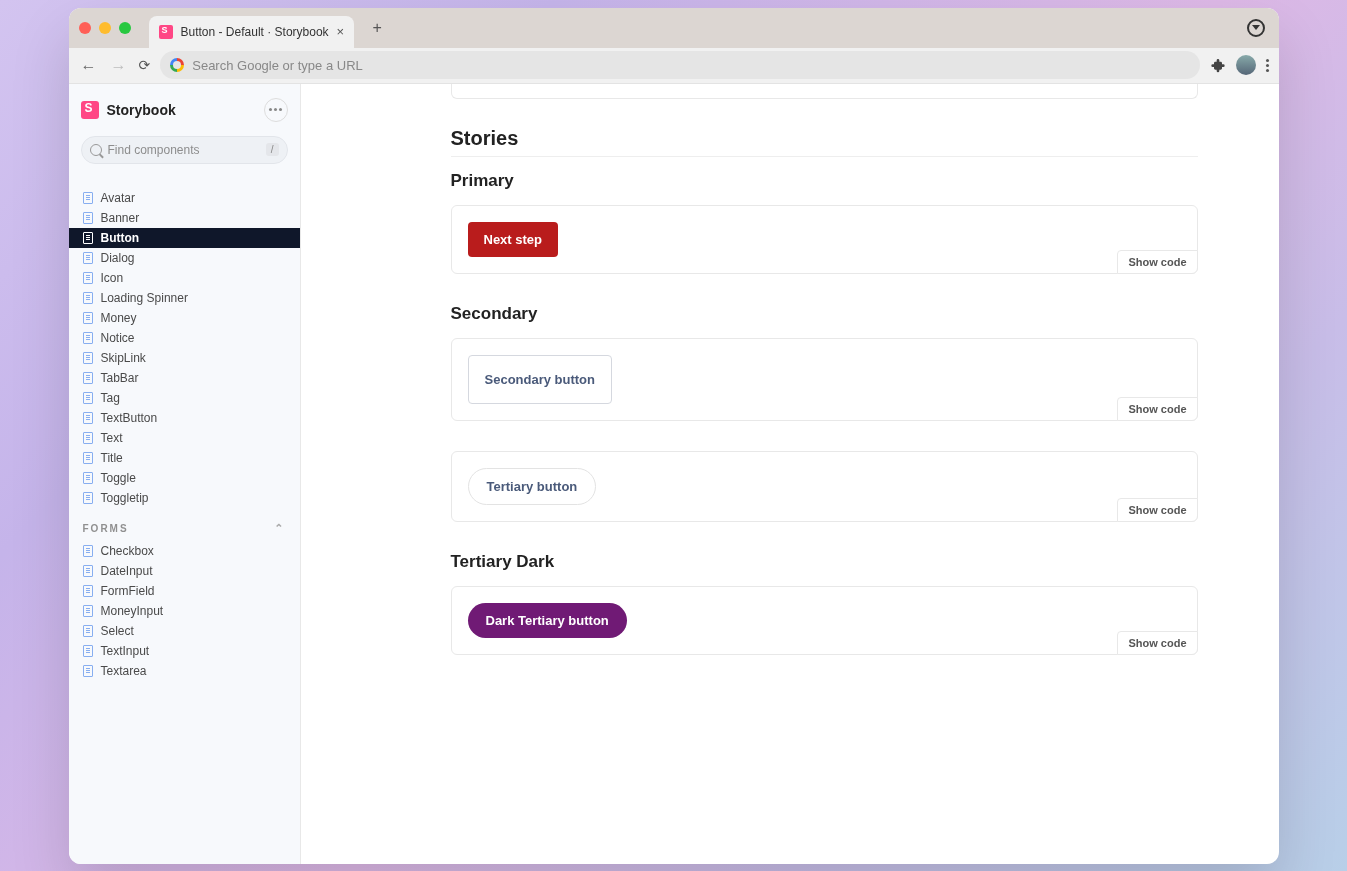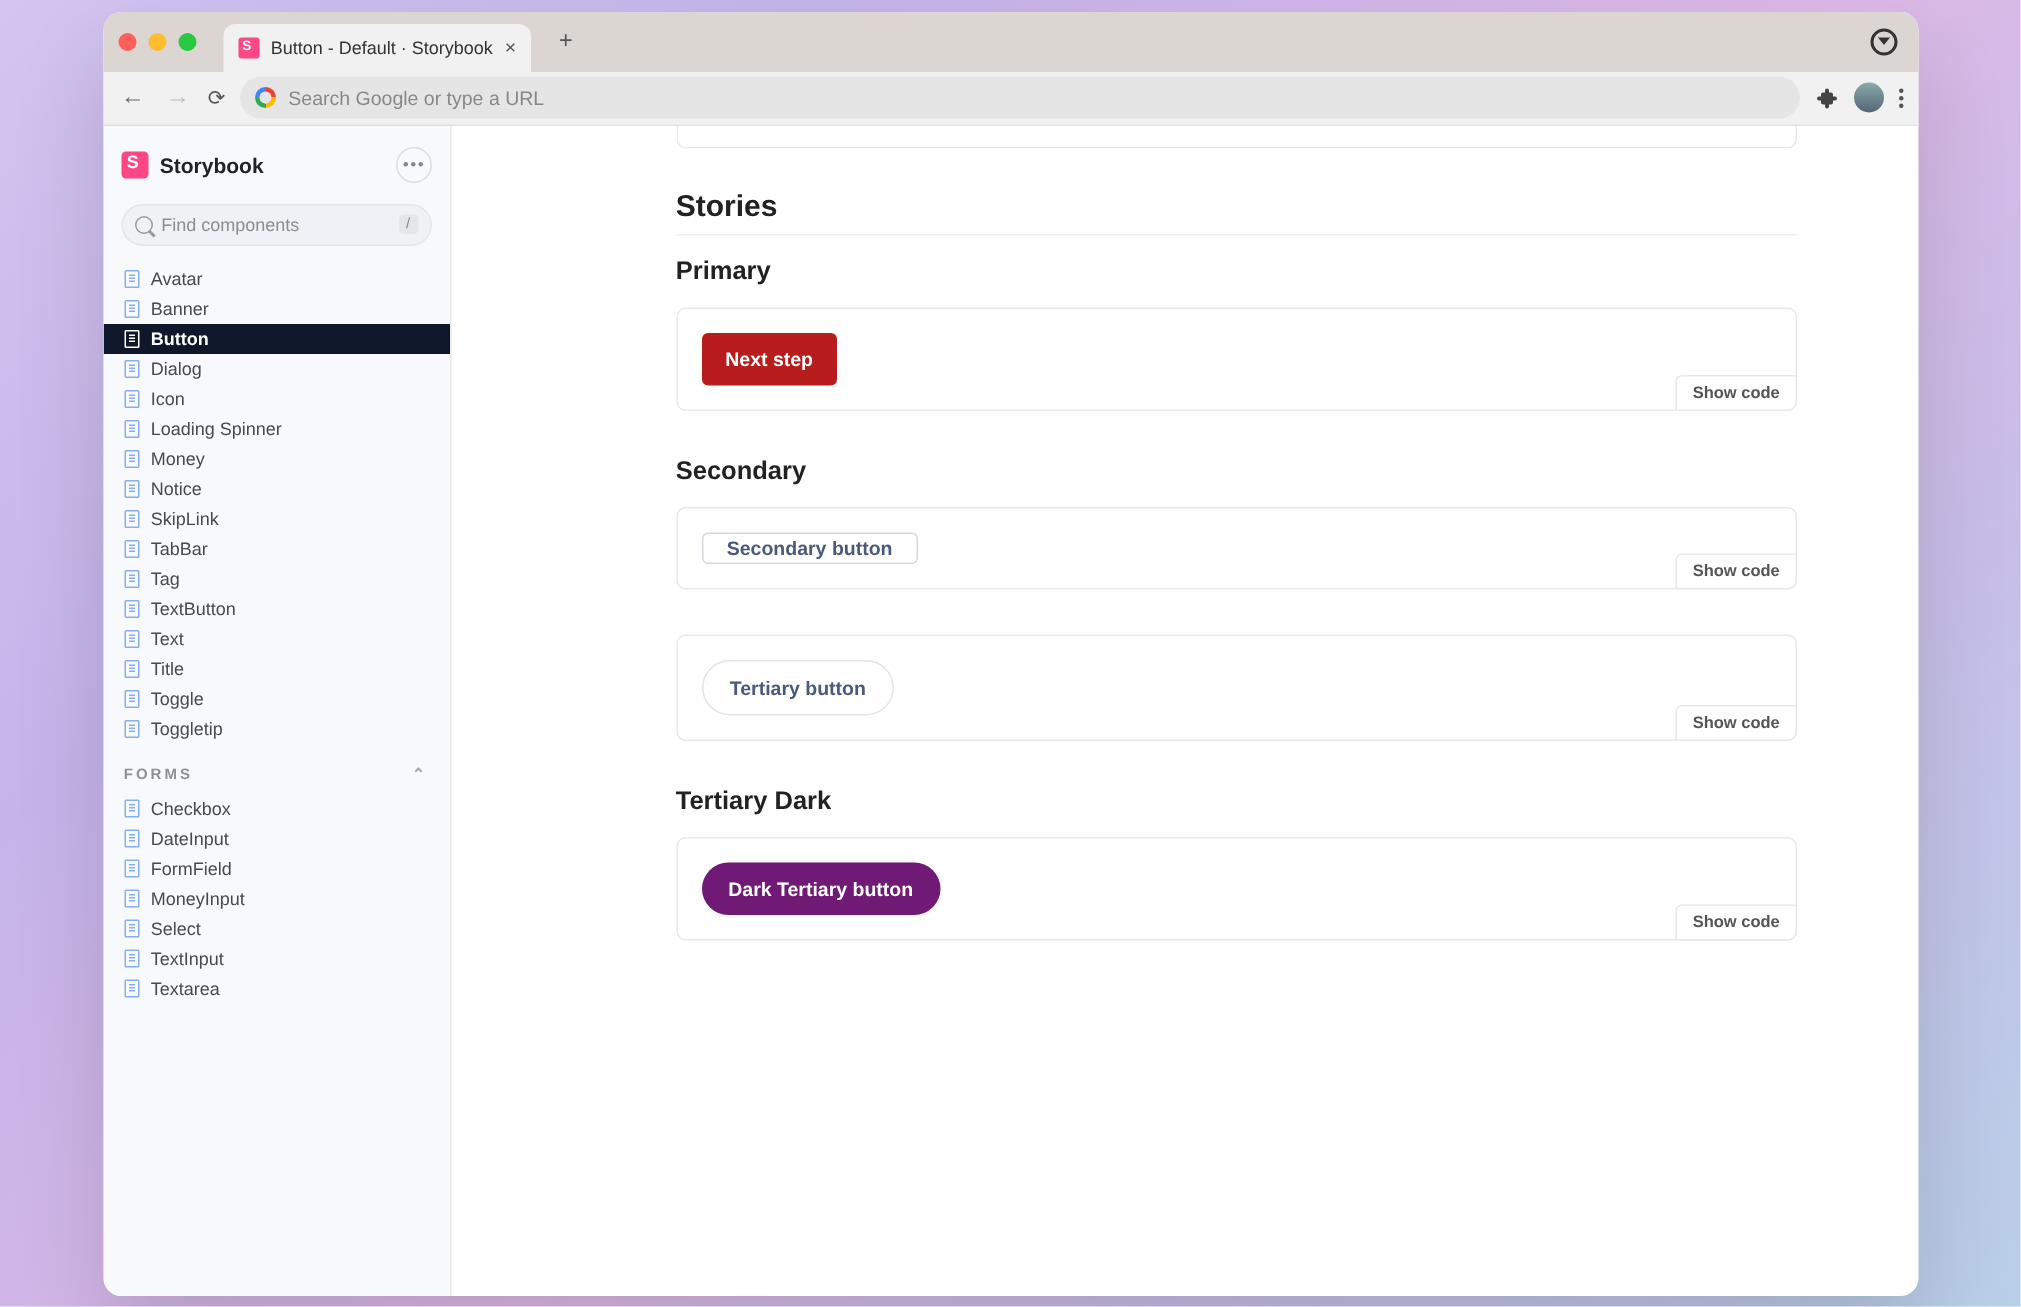--- a/index.html
+++ b/index.html
@@ -69,21 +69,21 @@
     width:232px; background:#f7f9fc; border-right:1px solid #e8e8e8;
     display:flex; flex-direction:column;
   }
   .sb-header { display:flex; align-items:center; padding:14px 12px 10px; gap:8px;}
   .sb-logo { width:18px;height:18px;background:#ff4785;border-radius:3px;position:relative;}
   .sb-logo::after{content:"S";color:#fff;font-weight:700;font-size:12px;position:absolute;top:0;left:4px;}
   .sb-title { font-weight:700; font-size:14px; color:#222; }
   .sb-menu { margin-left:auto; width:24px;height:24px;border:1px solid #ddd;border-radius:50%;display:flex;align-items:center;justify-content:center;gap:2px;}
   .sb-menu span{width:3px;height:3px;background:#888;border-radius:50%;}
   .sb-search {
-    margin:4px 12px 10px; height:28px; background:#eef1f5; border:1px solid #e2e5ea; border-radius:14px;
+    margin:4px 12px 22px; height:28px; background:#eef1f5; border:1px solid #e2e5ea; border-radius:14px;
     display:flex; align-items:center; padding:0 8px; gap:6px; font-size:12px; color:#8d8d8d;
   }
   .sb-search .mag{width:12px;height:12px;border:1.5px solid #999;border-radius:50%;position:relative;}
   .sb-search .mag::after{content:"";position:absolute;width:5px;height:1.5px;background:#999;transform:rotate(45deg);bottom:-2px;right:-3px;}
   .sb-search .kbd{margin-left:auto;background:#e4e6ea;border-radius:3px;padding:1px 5px;font-size:10px;color:#888;}
   .sb-list { list-style:none; padding:2px 0; }
   .sb-item {
     display:flex; align-items:center; gap:8px;
     padding:3px 10px 3px 14px; font-size:12px; color:#4a4a4a; cursor:pointer;
   }
@@ -106,21 +106,21 @@
     margin-bottom:30px;
   }
   .story-canvas { padding:16px; }
   .show-code {
     position:absolute; right:-1px; bottom:-1px; border:1px solid #e8e8e8;
     border-radius:4px 0 6px 0; background:#fff; font-size:11px; font-weight:600;
     color:#555; padding:5px 10px; cursor:pointer;
   }
   
   .btn-primary { background:#b91c1c; color:#fff; border:none; border-radius:4px; padding:10px 16px; font-size:13px; font-weight:600;}
-  .btn-secondary { background:#fff; color:#4a5a7a; border:1px solid #d5d8df; border-radius:4px; padding:2px 16px; font-size:13px; font-weight:600;}
+  .btn-secondary { background:#fff; color:#4a5a7a; border:1px solid #d5d8df; border-radius:4px; padding:16px 16px; font-size:13px; font-weight:600;}
   .btn-tertiary { background:#fff; color:#4a5a7a; border:1px solid #e3e3e3; border-radius:22px; padding:10px 18px; font-size:13px; font-weight:600;}
   .btn-dark { background:#701a75; color:#fff; border:none; border-radius:22px; padding:10px 18px; font-size:13px; font-weight:600;}
 </style>
 </head>
 <body>
 
 <div class="window">
 
   <div class="chrome-tabbar">
     <div class="traffic">

